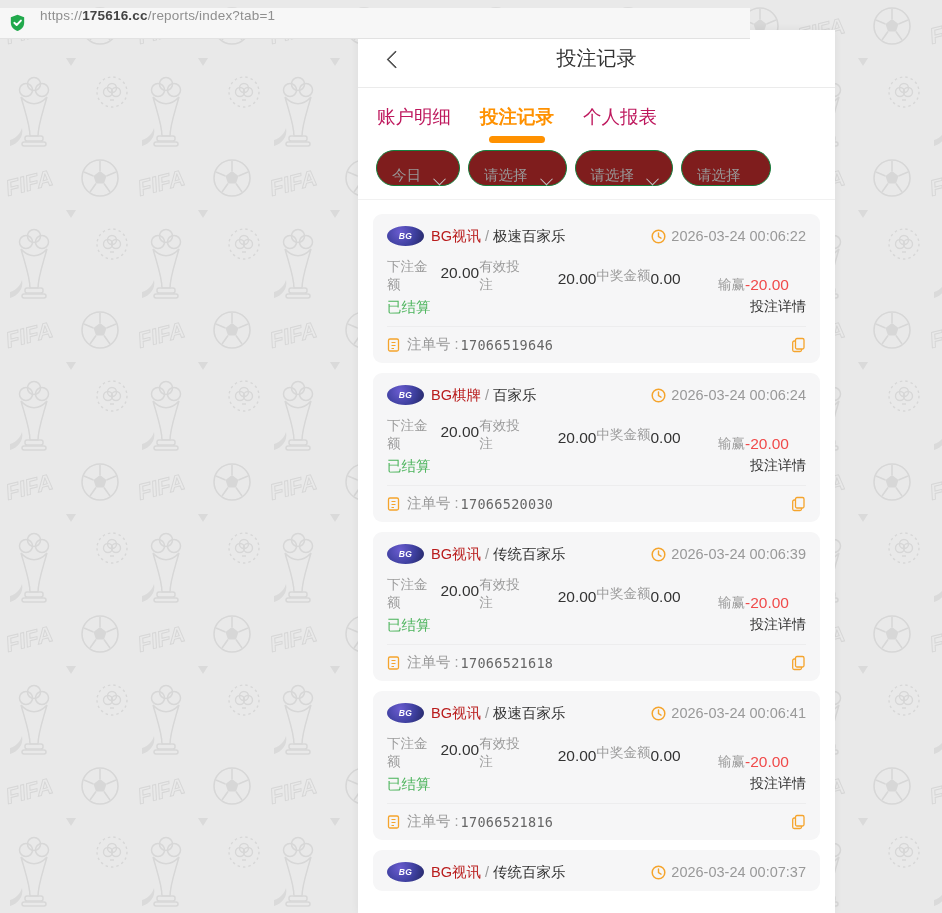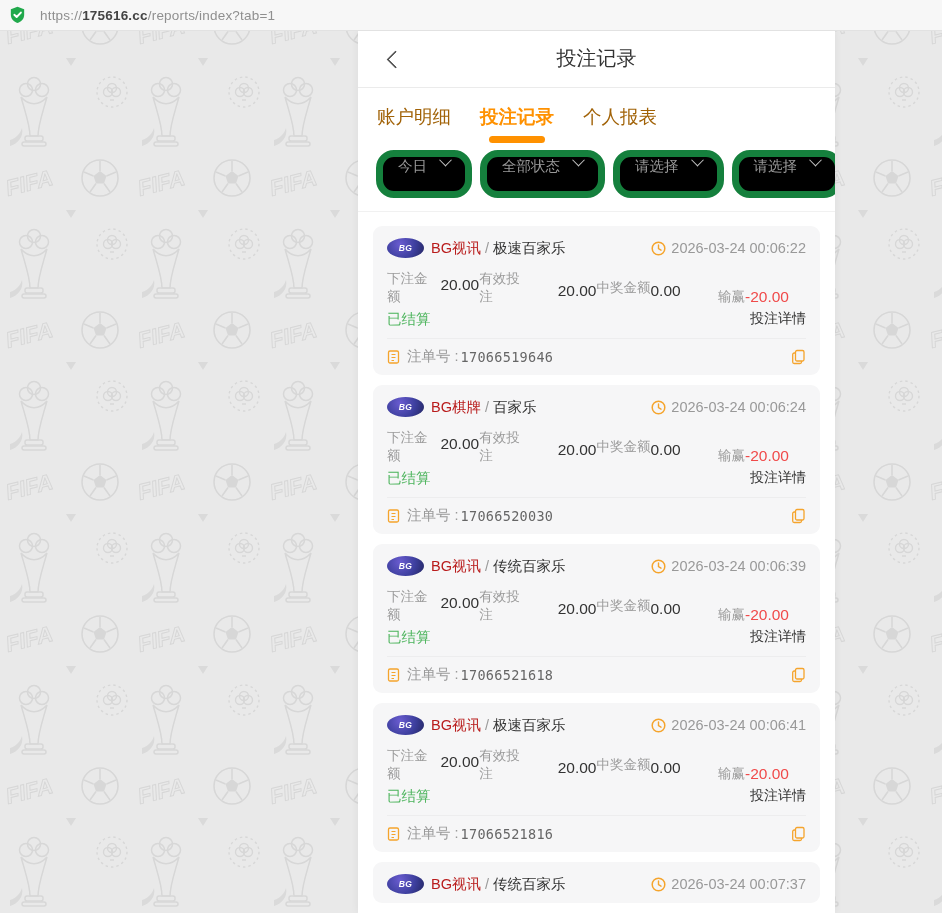--- a/index.html
+++ b/index.html
@@ -1,45 +1,45 @@
 <!DOCTYPE html>
 <html><head>
 <meta charset="utf-8">
 <style>
   html,body{margin:0;padding:0;width:942px;height:913px;overflow:hidden;
     font-family:"Liberation Sans","DejaVu Sans",sans-serif;background:#e9e9e9;}
   
   .bg-pattern{position:fixed;left:0;top:0;width:942px;height:913px;z-index:0;}
   
-  .urlbar{position:absolute;left:0;top:0;width:942px;height:30px;background:#f7f7f7;
-    border-bottom:1px solid #e2e2e2;display:flex;align-items:center;z-index:3;}
+  .urlbar{position:absolute;left:0;top:8px;width:750px;height:30px;background:#f7f7f7;
+    border-bottom:1px solid #e2e2e2;display:flex;z-index:3;}
   .shield{margin:0 14px 0 9px;display:flex;align-items:center;}
   .url-text{font-size:13.5px;color:#8f8f8f;letter-spacing:.2px;white-space:nowrap;}
   .url-text .domain{color:#444;font-weight:bold;}
   
   .panel{position:absolute;left:358px;top:30px;width:477px;height:883px;background:#fff;
     z-index:2;box-shadow:0 0 8px rgba(0,0,0,.06);overflow:hidden;}
   .p-header{height:57px;border-bottom:1px solid #ebebeb;position:relative;
     display:flex;align-items:center;}
   .back-btn{position:absolute;left:26px;top:18px;width:22px;height:22px;cursor:pointer;
     display:flex;align-items:center;justify-content:center;}
   .chev-left{width:11px;height:11px;border-left:2.5px solid #555;border-bottom:2.5px solid #555;
     transform:rotate(45deg);border-radius:1px;}
   .p-title{width:100%;text-align:center;font-size:20px;color:#333;}
   
   .tabs{display:flex;align-items:flex-start;padding:16px 0 0 19px;height:42px;}
-  .tab{margin-right:29px;font-size:18.5px;color:#a16207;cursor:pointer;text-align:center;}
+  .tab{margin-right:29px;font-size:18.5px;color:#be185d;cursor:pointer;text-align:center;}
   .tab.active{color:#ff9100;font-weight:bold;}
   .tab-underline{height:7px;border-radius:4px;background:#ff9100;margin:7px auto 0;width:56px;}
   
   .filters{display:flex;align-items:center;padding:4px 0 13px 18px;white-space:nowrap;
     border-bottom:1px solid #f1f1f1;}
-  .pill{display:inline-flex;align-items:flex-start;border:7px solid #15803d;border-radius:18px;
+  .pill{display:inline-flex;align-items:flex-end;border:1px solid #15803d;border-radius:18px;
     height:34px;padding:0 15px;margin-right:8px;font-size:14.5px;color:#999;cursor:pointer;
-    background:#000000;flex:0 0 auto;}
+    background:#7f1d1d;flex:0 0 auto;}
   .pill .gap{display:inline-block;width:14px;}
   .dd-chev{width:8px;height:8px;border-right:1.6px solid #c4c4c4;border-bottom:1.6px solid #c4c4c4;
     transform:rotate(45deg) translate(-1px,-1px);}
   
   .cards{padding:14px 15px 0 15px;}
   .card{background:#f6f6f7;border-radius:9px;padding:12px 14px 9px 14px;margin-bottom:10px;}
   .card-head{display:flex;justify-content:space-between;align-items:center;}
   .prov{display:flex;align-items:center;font-size:14.5px;}
   .bg-ic{width:37px;height:20px;border-radius:50%;margin-right:7px;flex:0 0 auto;
     background:radial-gradient(circle at 35% 30%,#6a5cd0 0%,#3d3f9e 55%,#23255f 100%);
@@ -147,25 +147,20 @@
     </div>
   </div>
 
   <div class="filters">
     <span class="pill">
       <span>今日</span>
         <span class="gap"></span>
         <span class="dd-chev"></span>
     </span>
     <span class="pill">
-      <span>全部状态</span>
-        <span class="gap"></span>
-        <span class="dd-chev"></span>
-    </span>
-    <span class="pill">
       <span>请选择</span>
         <span class="gap"></span>
         <span class="dd-chev"></span>
     </span>
     <span class="pill">
       <span>请选择</span>
         <span class="gap"></span>
         <span class="dd-chev"></span>
     </span>
     <span class="pill">

